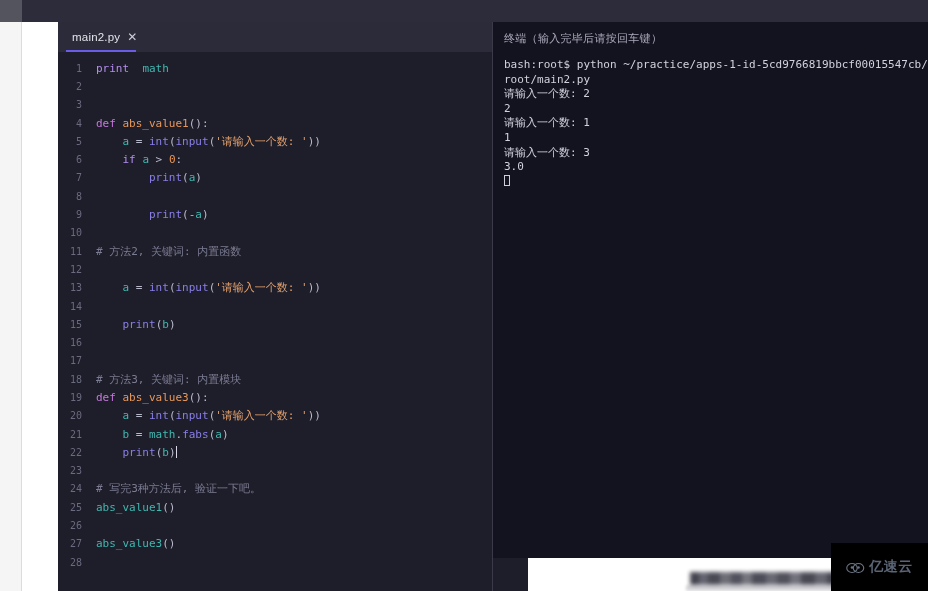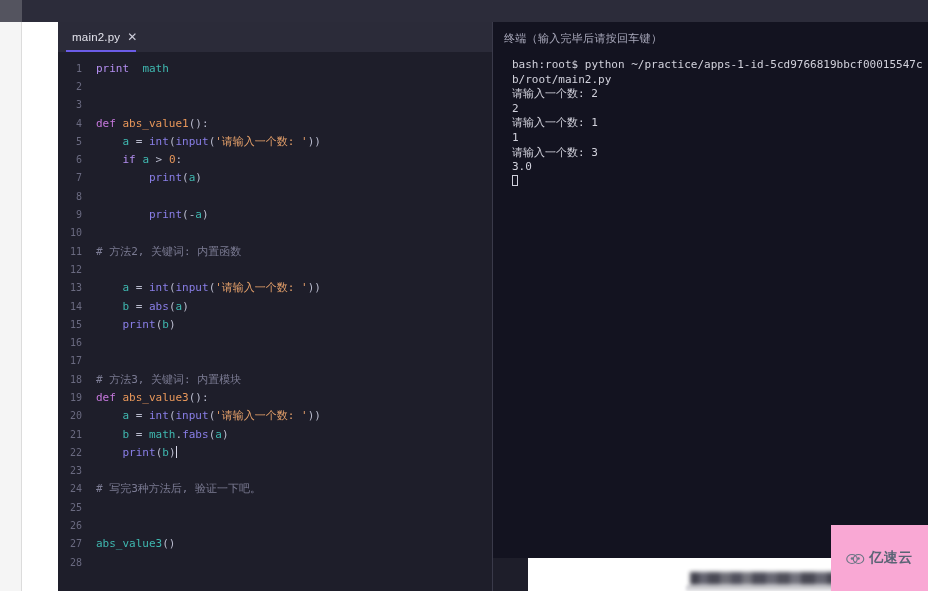--- a/index.html
+++ b/index.html
@@ -127,21 +127,21 @@
   }
   .terminal-body {
     padding:12px 0 0 11px;
     font-family:"DejaVu Sans Mono","Liberation Mono",monospace;
     font-size:11px;
     color:#d2d2dc;
     line-height:14.6px;
     white-space:pre-wrap;
     word-break:break-all;
   }
-  .term-line { white-space:pre-wrap; word-break:break-all;margin-left:8px; }
+  .term-line { white-space:pre-wrap; word-break:break-all; }
   .term-cursor {
     display:inline-block;
     width:6px; height:11px;
     border:1px solid #cfcfdb;
     vertical-align:-1px;
   }
 
   
   .blur-strip {
     position:absolute; left:690px; bottom:6px;
@@ -157,22 +157,22 @@
     position:absolute; left:686px; bottom:0;
     width:162px; height:6px;
     background:#c9c9cf;
     filter:blur(1.5px);
     opacity:.75;
   }
 
   
   .watermark {
     position:absolute; right:0; bottom:0;
-    width:97px; height:66px;
-    background:#f9a8d4;
+    width:97px; height:48px;
+    background:#000000;
     display:flex; align-items:center; justify-content:center; gap:4px;
   }
   .wm-icon { width:19px; height:13px; }
   .wm-text {
     font-size:14px; color:#5a6475; font-weight:bold;
     font-family:"DejaVu Sans","Liberation Sans",sans-serif;
     letter-spacing:.5px;
   }
 </style>
 </head>
@@ -201,32 +201,32 @@
         <div class="code-line"><span class="ln">4</span><span class="code-text"><span class="t-def">def</span><span> </span><span class="t-fn">abs_value1</span><span class="t-punc">():</span></span></div>
         <div class="code-line"><span class="ln">5</span><span class="code-text"><span>    </span><span class="t-var">a</span><span class="t-op"> = </span><span class="t-builtin">int</span><span class="t-punc">(</span><span class="t-builtin">input</span><span class="t-punc">(</span><span class="t-str">'请输入一个数: '</span><span class="t-punc">))</span></span></div>
         <div class="code-line"><span class="ln">6</span><span class="code-text"><span>    </span><span class="t-kw">if</span><span> </span><span class="t-var">a</span><span class="t-op"> &gt; </span><span class="t-num">0</span><span class="t-punc">:</span></span></div>
         <div class="code-line"><span class="ln">7</span><span class="code-text"><span>        </span><span class="t-builtin">print</span><span class="t-punc">(</span><span class="t-var">a</span><span class="t-punc">)</span></span></div>
         <div class="code-line"><span class="ln">8</span></div>
         <div class="code-line"><span class="ln">9</span><span class="code-text"><span>        </span><span class="t-builtin">print</span><span class="t-punc">(</span><span class="t-op">-</span><span class="t-var">a</span><span class="t-punc">)</span></span></div>
         <div class="code-line"><span class="ln">10</span><span class="code-text"></span></div>
         <div class="code-line"><span class="ln">11</span><span class="code-text"><span class="t-comment"># 方法2, 关键词: 内置函数</span></span></div>
         <div class="code-line"><span class="ln">12</span></div>
         <div class="code-line"><span class="ln">13</span><span class="code-text"><span>    </span><span class="t-var">a</span><span class="t-op"> = </span><span class="t-builtin">int</span><span class="t-punc">(</span><span class="t-builtin">input</span><span class="t-punc">(</span><span class="t-str">'请输入一个数: '</span><span class="t-punc">))</span></span></div>
-        <div class="code-line"><span class="ln">14</span><span class="code-text"><span>    </span><span class="t-var">b</span><span class="t-op"> = </span><span class="t-builtin">abs</span><span class="t-punc">(</span><span class="t-var">a</span><span class="t-punc">)</span></span></div>
+        <div class="code-line"><span class="ln">14</span></div>
         <div class="code-line"><span class="ln">15</span><span class="code-text"><span>    </span><span class="t-builtin">print</span><span class="t-punc">(</span><span class="t-var">b</span><span class="t-punc">)</span></span></div>
         <div class="code-line"><span class="ln">16</span><span class="code-text"></span></div>
         <div class="code-line"><span class="ln">17</span><span class="code-text"></span></div>
         <div class="code-line"><span class="ln">18</span><span class="code-text"><span class="t-comment"># 方法3, 关键词: 内置模块</span></span></div>
         <div class="code-line"><span class="ln">19</span><span class="code-text"><span class="t-def">def</span><span> </span><span class="t-fn">abs_value3</span><span class="t-punc">():</span></span></div>
         <div class="code-line"><span class="ln">20</span><span class="code-text"><span>    </span><span class="t-var">a</span><span class="t-op"> = </span><span class="t-builtin">int</span><span class="t-punc">(</span><span class="t-builtin">input</span><span class="t-punc">(</span><span class="t-str">'请输入一个数: '</span><span class="t-punc">))</span></span></div>
         <div class="code-line"><span class="ln">21</span><span class="code-text"><span>    </span><span class="t-var">b</span><span class="t-op"> = </span><span class="t-mod">math</span><span class="t-punc">.</span><span class="t-attr">fabs</span><span class="t-punc">(</span><span class="t-var">a</span><span class="t-punc">)</span></span></div>
         <div class="code-line"><span class="ln">22</span><span class="code-text"><span>    </span><span class="t-builtin">print</span><span class="t-punc">(</span><span class="t-var">b</span><span class="t-punc">)</span><span class="caret"></span></span></div>
         <div class="code-line"><span class="ln">23</span><span class="code-text"></span></div>
         <div class="code-line"><span class="ln">24</span><span class="code-text"><span class="t-comment"># 写完3种方法后, 验证一下吧。</span></span></div>
-        <div class="code-line"><span class="ln">25</span></div>
+        <div class="code-line"><span class="ln">25</span><span class="code-text"><span class="t-var">abs_value1</span><span class="t-punc">()</span></span></div>
         <div class="code-line"><span class="ln">26</span></div>
         <div class="code-line"><span class="ln">27</span><span class="code-text"><span class="t-var">abs_value3</span><span class="t-punc">()</span></span></div>
         <div class="code-line"><span class="ln">28</span><span class="code-text"></span></div>
       </div>
   </div>
 
   <div class="terminal-divider"></div>
 
   <div class="terminal-pane">
     <div class="terminal-header">终端（输入完毕后请按回车键）</div>

